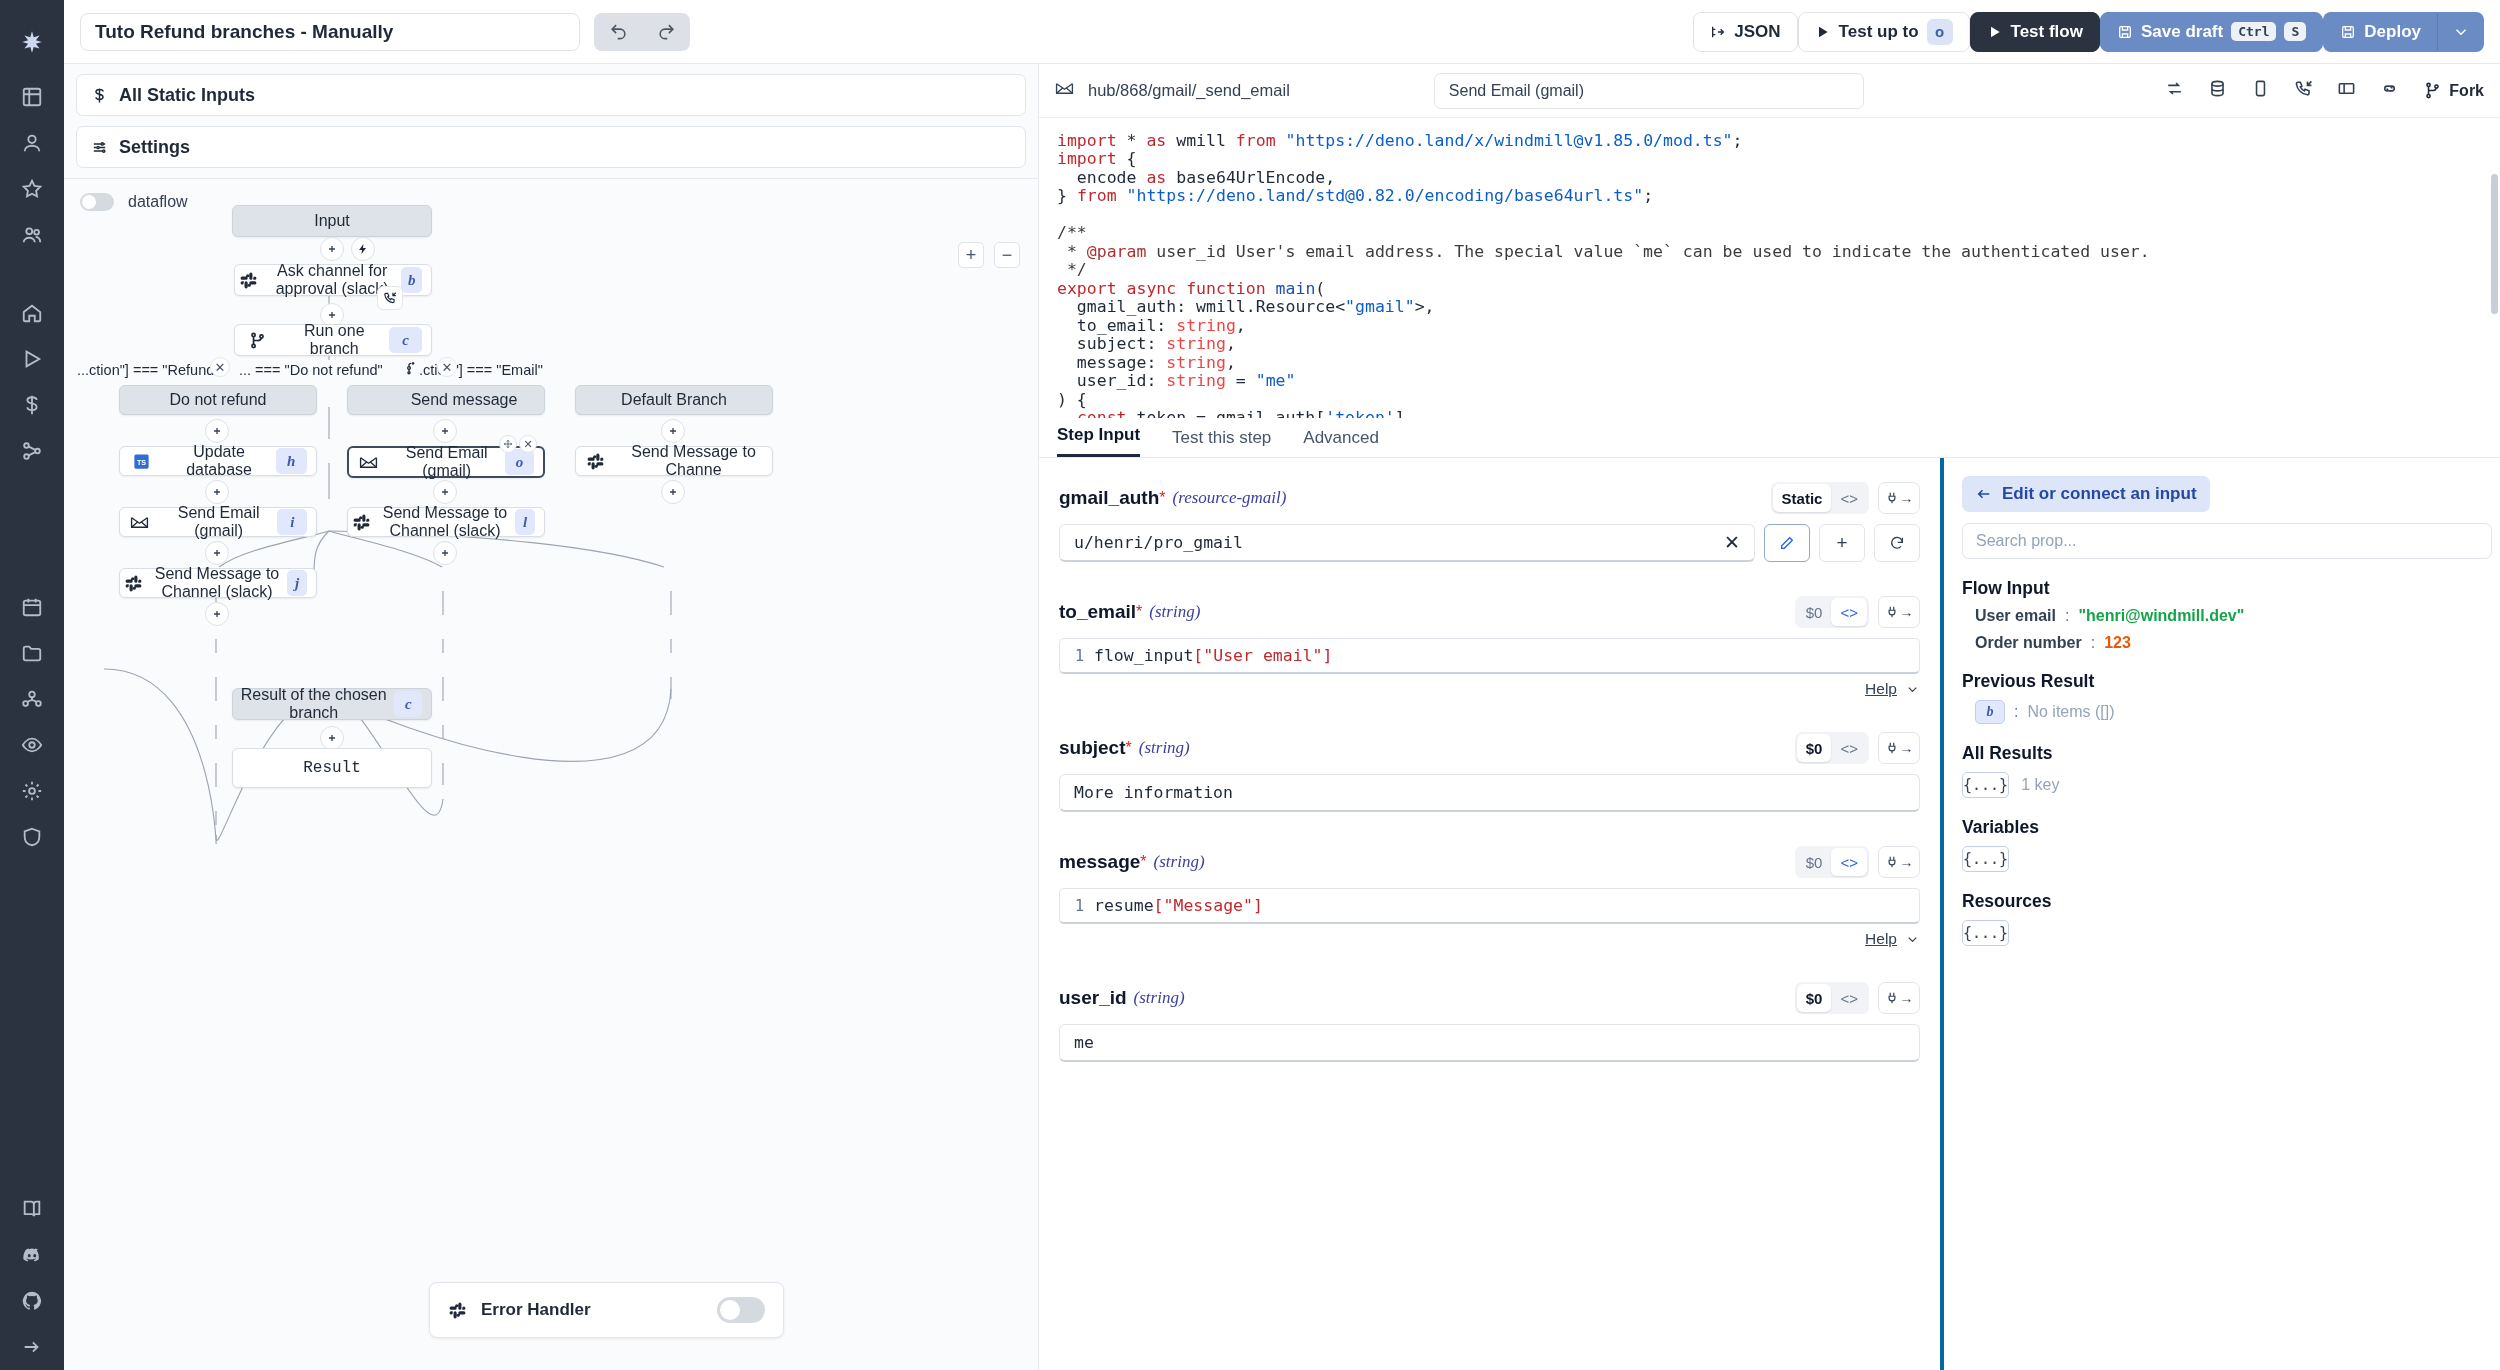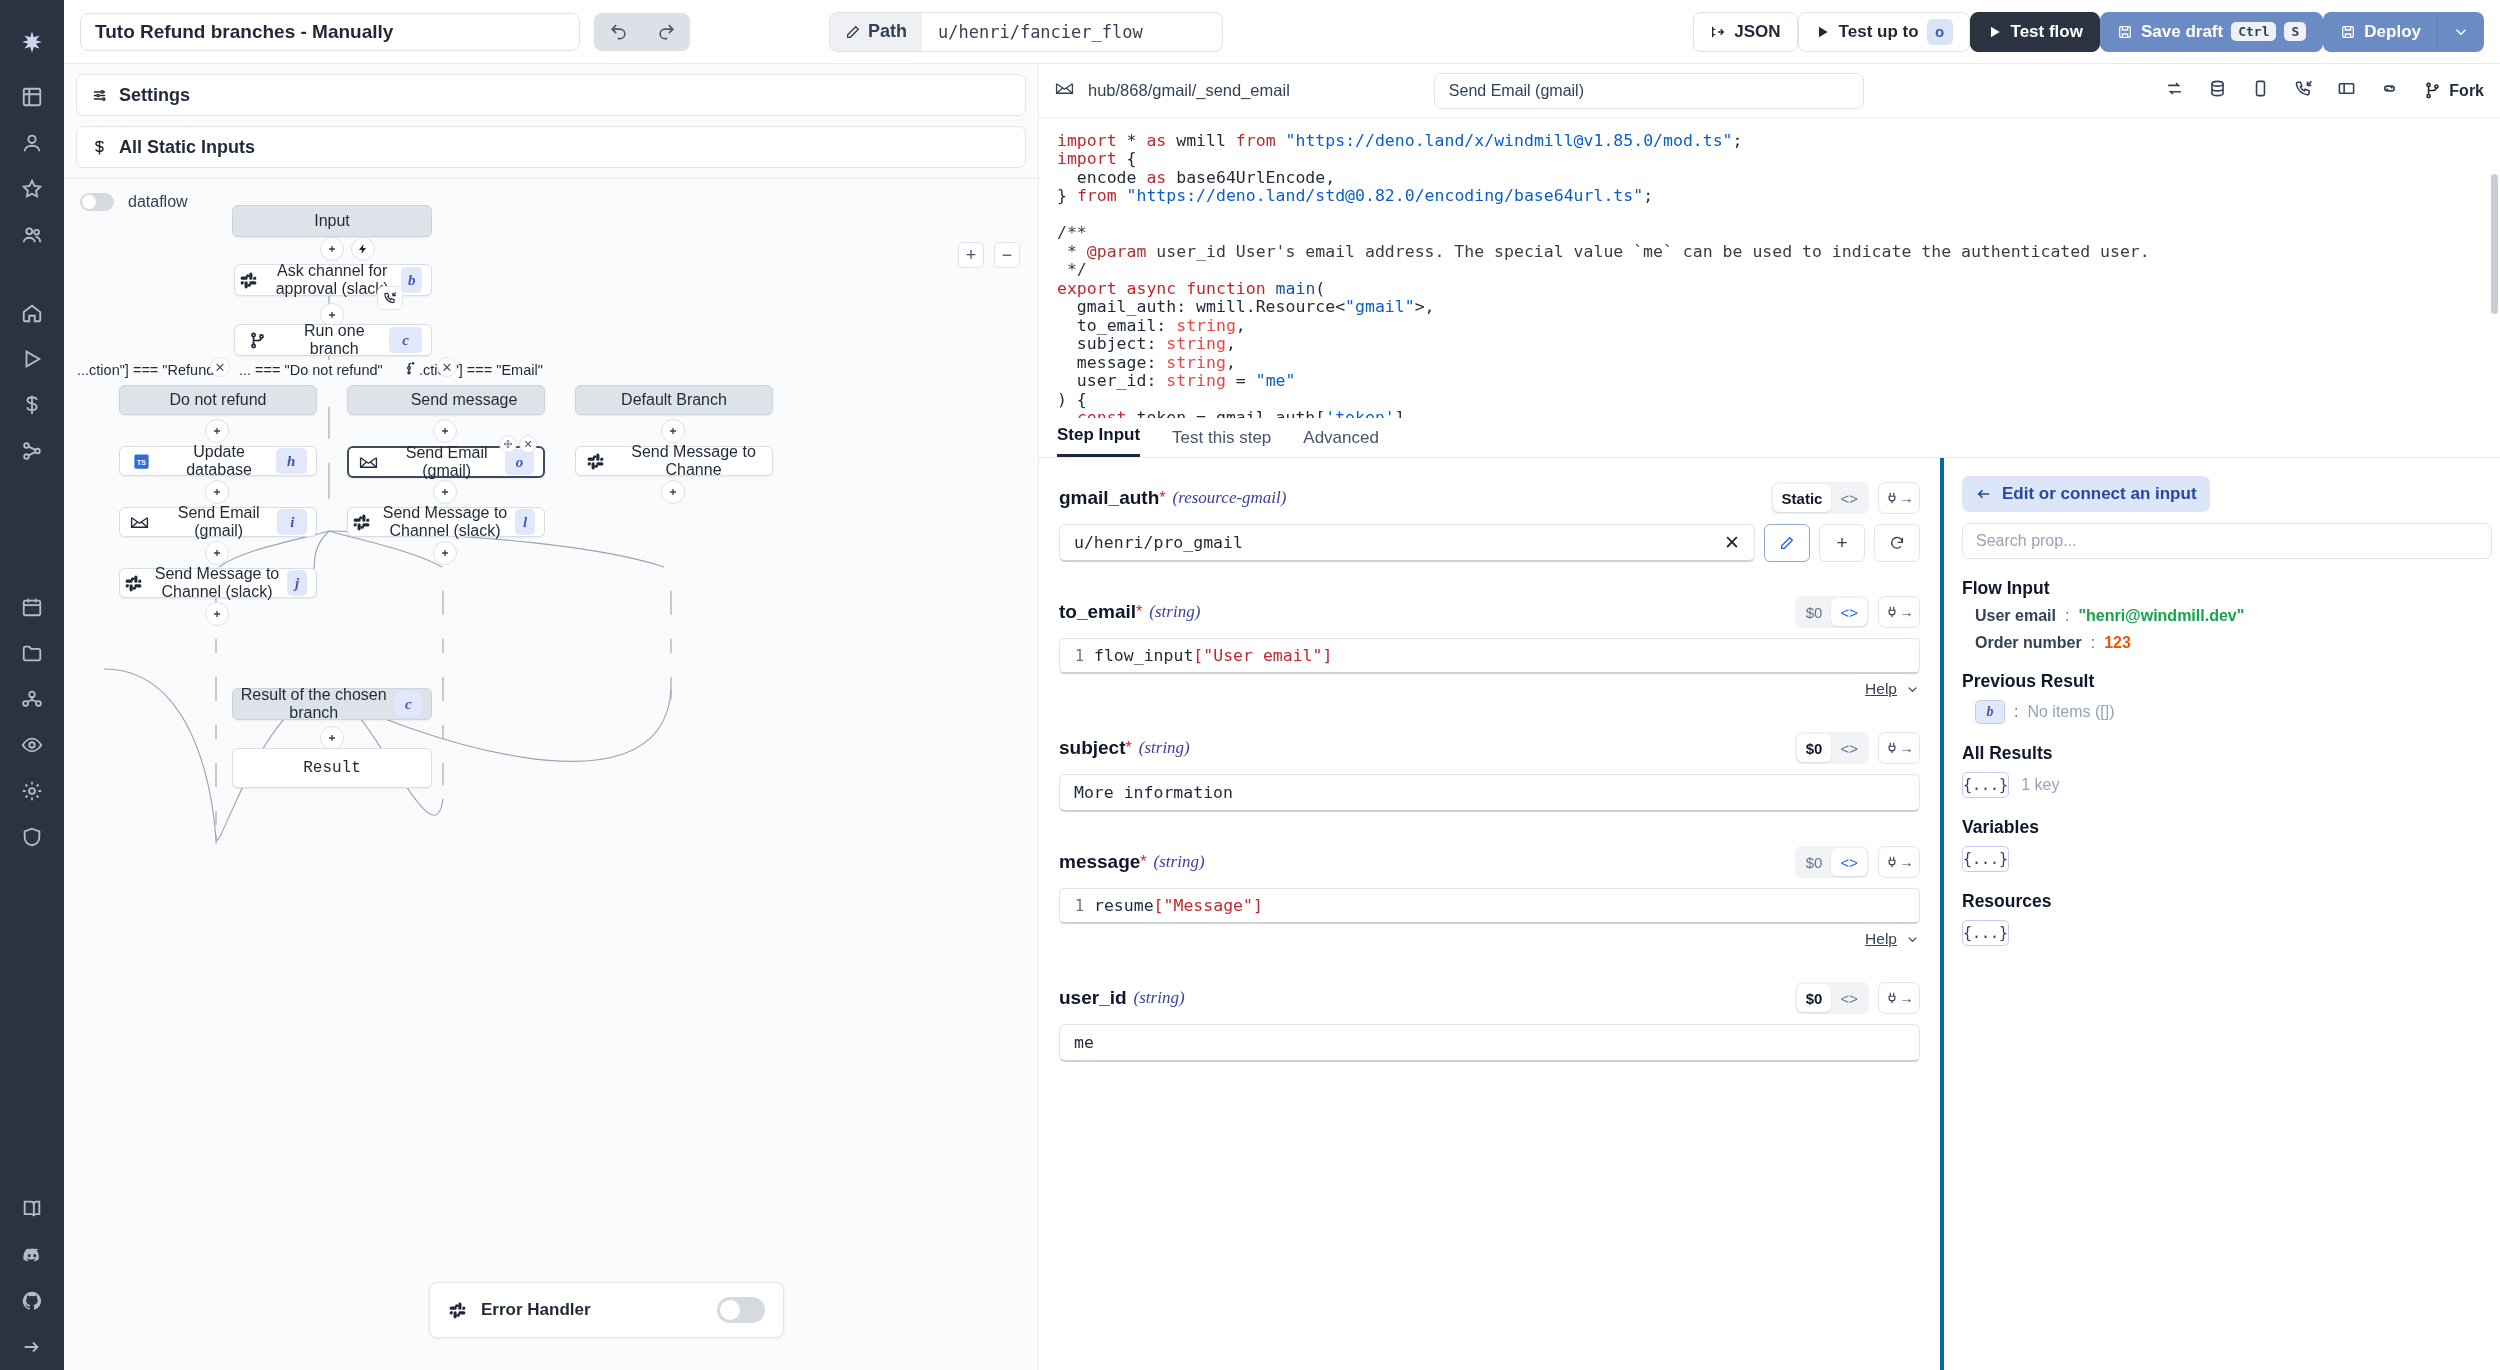--- a/index.html
+++ b/index.html
@@ -421,29 +421,20 @@
           </svg>
         </div>
       <div class="undo-btn">
           <svg viewBox="0 0 24 24" fill="none" stroke="currentColor" stroke-width="2">
             <path d="M15 14l5-5-5-5"></path>
             <path d="M20 9H10a6 6 0 000 12h3"></path>
           </svg>
         </div>
     </div>
 
-    <div class="path-wrap">
-      <div class="path-label">
-        <svg viewBox="0 0 24 24" fill="none" stroke="currentColor" stroke-width="2">
-            <path d="M4 20h4L20 8l-4-4L4 16z"></path>
-          </svg>
-        <span>Path</span>
-      </div>
-      <div class="path-value">u/henri/fancier_flow</div>
-    </div>
 
     <div class="top-right">
       <div class="btn">
         <svg viewBox="0 0 24 24" fill="none" stroke="currentColor" stroke-width="2">
             <path d="M4 4v16M4 8h4M4 16h4"></path>
             <path d="M12 12h7M16 8l4 4-4 4"></path>
           </svg>
         <span>JSON</span>
       </div>
       <div class="btn">
@@ -479,34 +470,34 @@
         <div class="deploy-caret">
             <svg viewBox="0 0 24 24" fill="none" stroke="currentColor" stroke-width="2">
               <path d="M6 9l6 6 6-6"></path>
             </svg>
           </div>
       </div>
     </div>
   </div>
 
   <div class="canvas-panel">
+    <div class="acc-bar">
+      <svg viewBox="0 0 24 24" fill="none" stroke="currentColor" stroke-width="2">
+          <path d="M12 2v20M17 6.5c0-2-2.2-3-5-3s-5 1-5 3.2 2 3 5 3.6 5 1.4 5 3.8-2.2 3.4-5 3.4-5-1.1-5-3"></path>
+        </svg>
+      <span>All Static Inputs</span>
+    </div>
     <div class="acc-bar">
       <svg viewBox="0 0 24 24" fill="none" stroke="currentColor" stroke-width="2">
           <path d="M4 7h10M18 7h2M4 12h4M12 12h8M4 17h12M20 17h0"></path>
           <circle cx="16" cy="7" r="1.6"></circle>
           <circle cx="10" cy="12" r="1.6"></circle>
           <circle cx="18" cy="17" r="1.6"></circle>
         </svg>
       <span>Settings</span>
-    </div>
-    <div class="acc-bar">
-      <svg viewBox="0 0 24 24" fill="none" stroke="currentColor" stroke-width="2">
-          <path d="M12 2v20M17 6.5c0-2-2.2-3-5-3s-5 1-5 3.2 2 3 5 3.6 5 1.4 5 3.8-2.2 3.4-5 3.4-5-1.1-5-3"></path>
-        </svg>
-      <span>All Static Inputs</span>
     </div>
     <div class="acc-divider"></div>
 
     <div class="dataflow-row">
       <div class="toggle"></div>
       <span class="dataflow-label">dataflow</span>
     </div>
 
     <div class="zoom-btns">
       <div class="zbtn">+</div>

